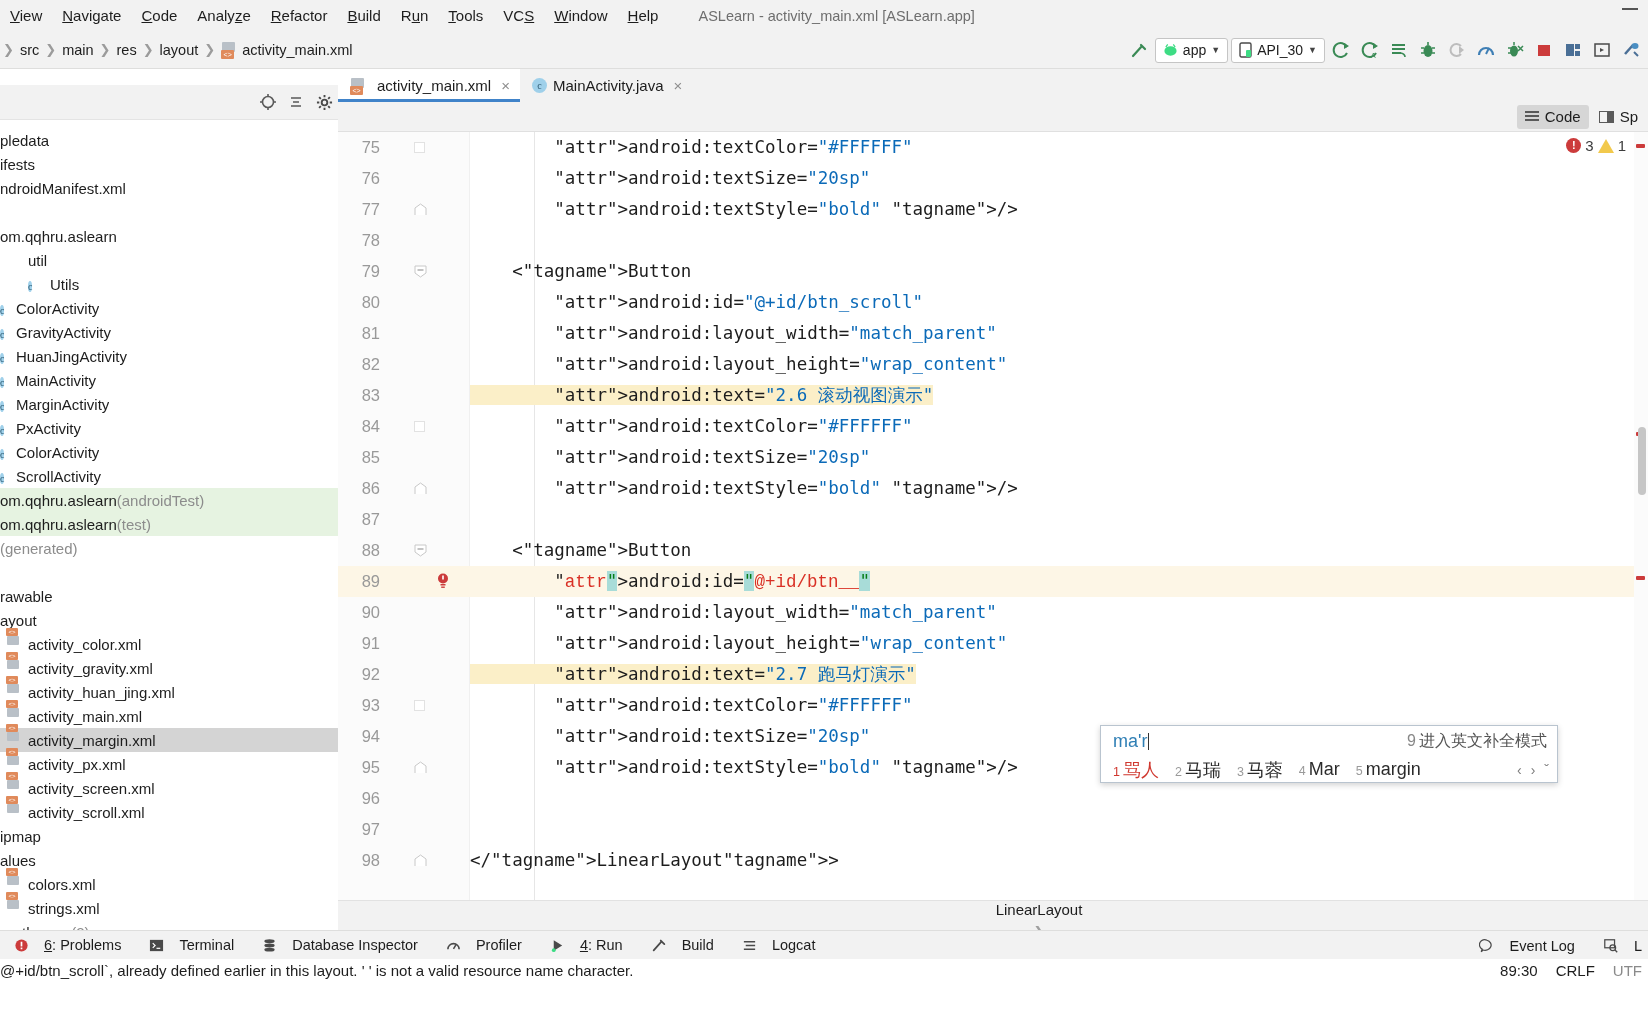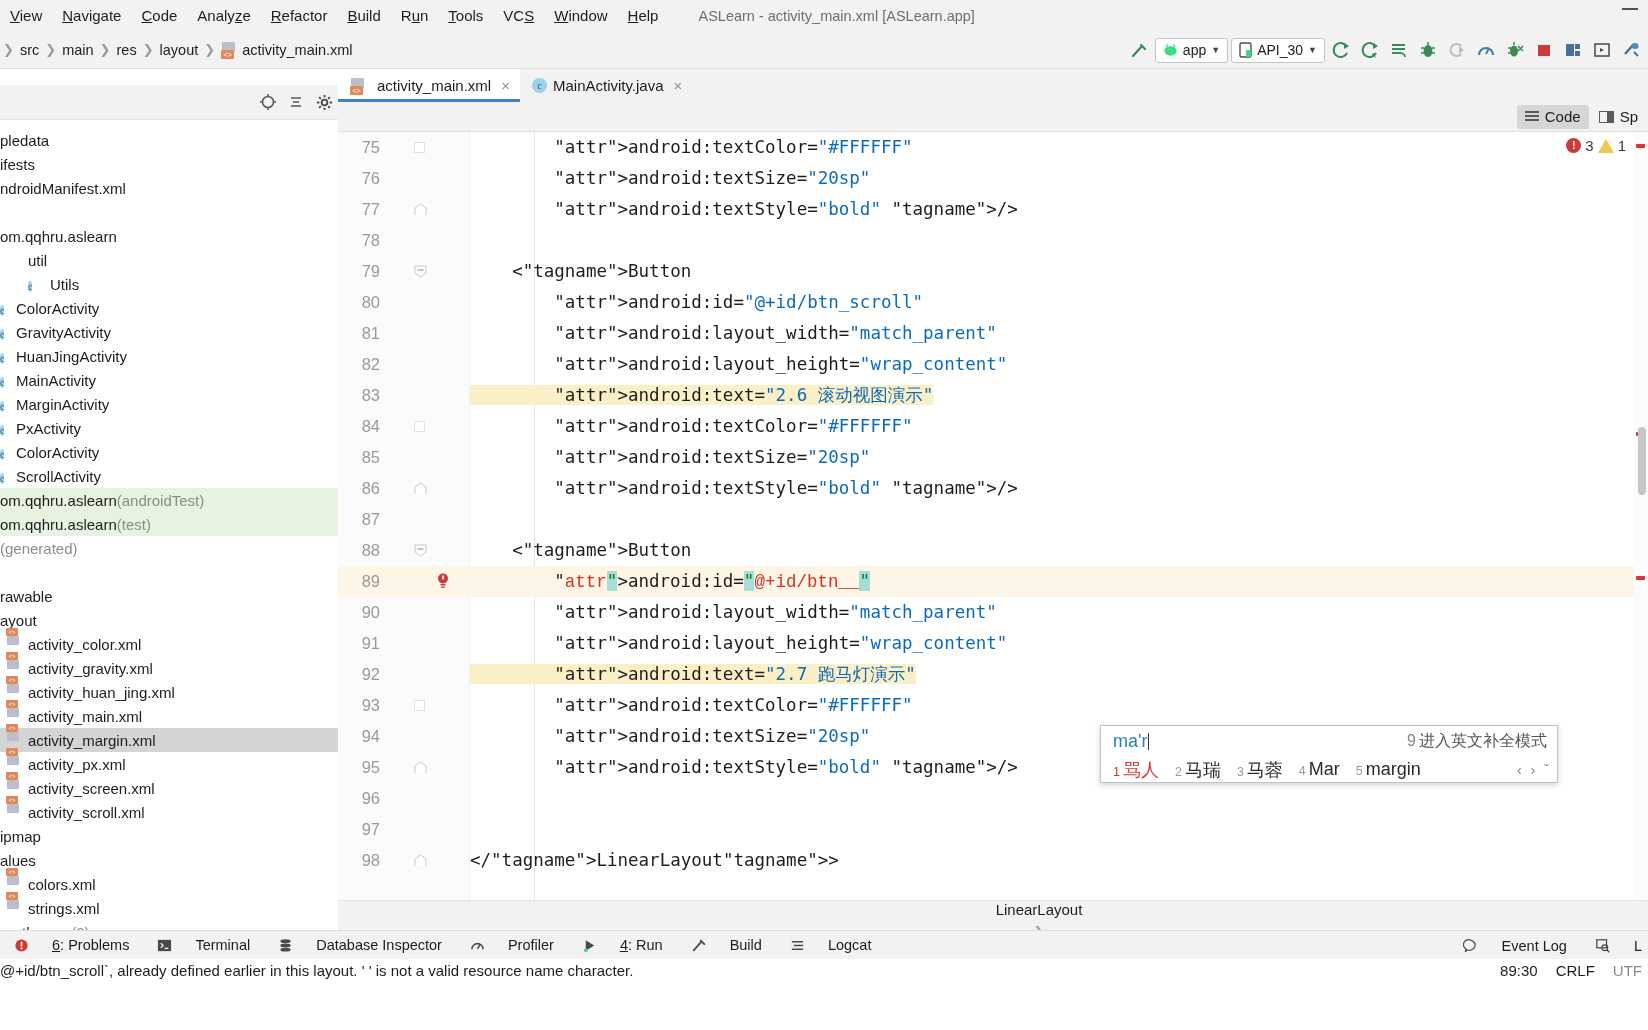--- a/index.html
+++ b/index.html
@@ -232,21 +232,21 @@
   }
   .editor-crumb .sep { color:#a0a0a0; font-size:13px; }
 
   
   .toolbar-bottom {
     position: absolute; left: 0; top: 930px; width: 1648px; height: 29px;
     background: #f2f2f2; border-top: 1px solid #dededd;
     display: flex; align-items: center; font-size: 14.5px;
   }
   .tw {
-    display: flex; align-items: center; gap: 23px; padding: 0 14px; height: 29px;
+    display: flex; align-items: center; gap: 15px; padding: 0 14px; height: 29px;
     white-space: nowrap;
   }
   .tw .u { text-decoration: underline; }
   .tw-right {
     position: absolute; right: 0; top: 0; height: 29px; display: flex; align-items: center;
   }
 
   
   .statusbar {
     position: absolute; left: 0; top: 959px; width: 1648px; height: 71px;

